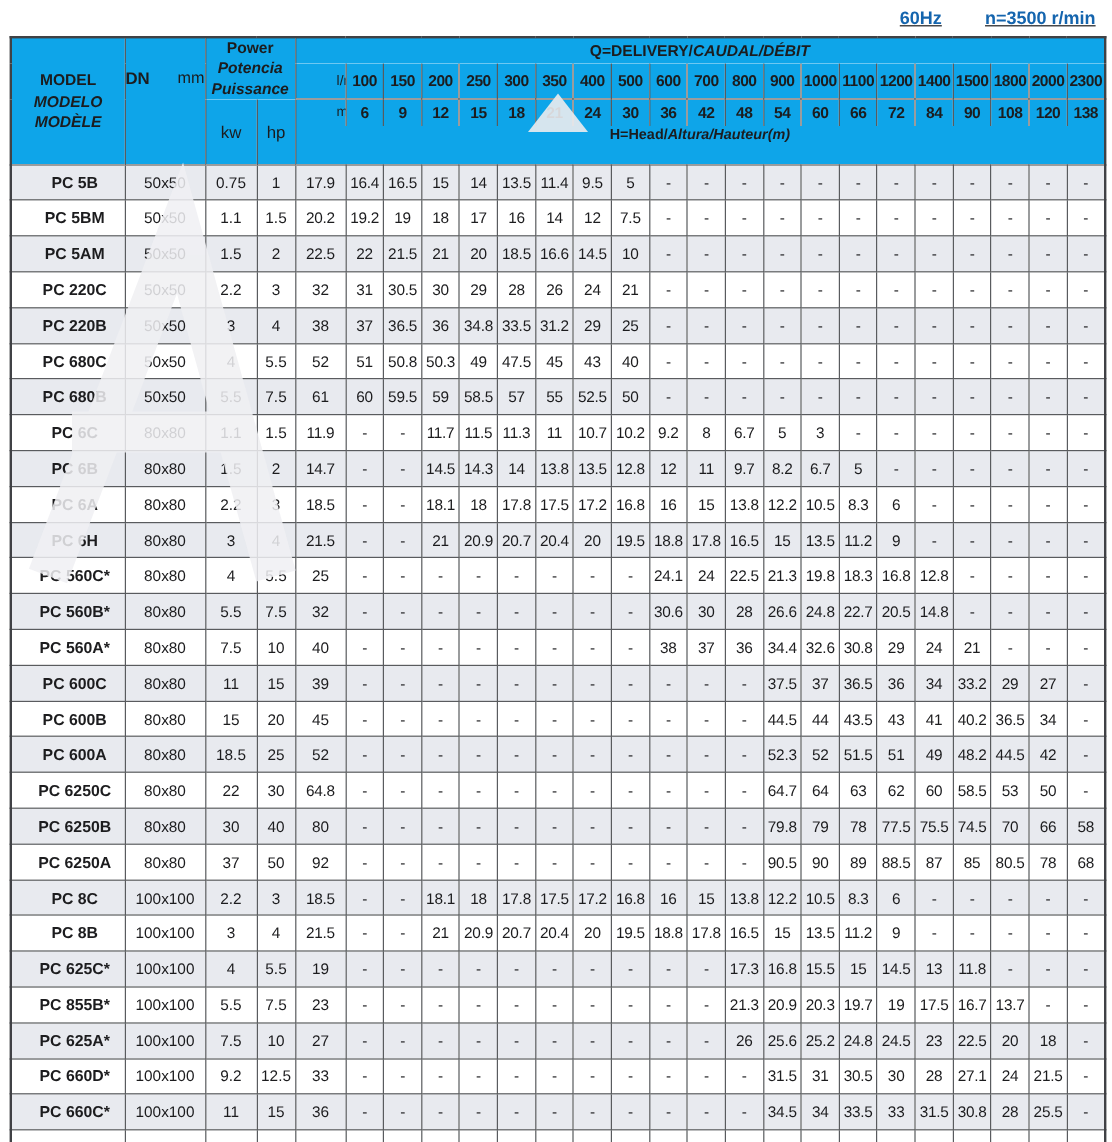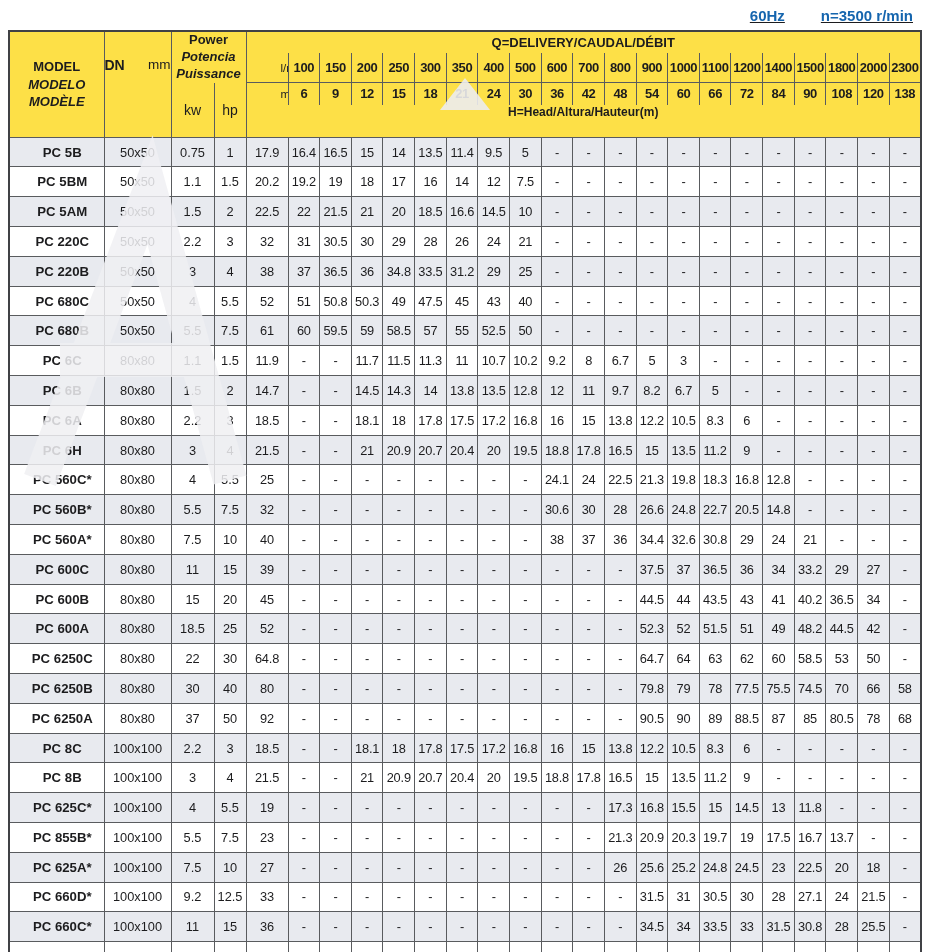--- a/index.html
+++ b/index.html
@@ -20,32 +20,32 @@
   .topbar span{color:var(--accent);font-weight:bold;font-size:15px;}
 
   
   .wm{position:absolute;left:0;top:0;pointer-events:none;z-index:5;}
 
   table{border-collapse:collapse;table-layout:fixed;width:912px;margin-left:8px;
     border:2px solid var(--frame);position:relative;z-index:2;}
   th,td{padding:0;text-align:center;vertical-align:middle;overflow:hidden;white-space:nowrap;}
 
   
-  thead th{font-weight:bold;background:#fde047;}
+  thead th{font-weight:bold;background:#0ea5e9;}
   .model-h{border:0;border-right:1px solid var(--grid);font-size:13px;line-height:1.35;}
   .model-h .it{font-style:italic;display:block;}
   .model-h .up{display:block;}
   .dn-h{border:0;border-right:1px solid var(--grid);font-size:14px;}
   .dn-h .stack{display:flex;flex-direction:row;justify-content:space-between;height:80px;padding:13px 0 2px;}
   .dn-h .unit{font-weight:normal;font-size:13.5px;}
   .power-h{border:0;border-right:1px solid var(--grid);font-size:13px;line-height:1.3;}
   .power-h .it{font-style:italic;display:block;}
   .kwhp{border:0;border-right:1px solid var(--grid);font-weight:normal;font-size:14px;text-align:center;}
   .q-cell{border:0;border-left:1px solid var(--grid);font-size:13px;height:20px;}
-  .q-cell .it,.h-cell .it{margin-top:20px;}
+  .q-cell .it,.h-cell .it{font-style:italic;margin-top:20px;}
   .lmin-cell,.m3h-cell{border:0;border-left:1px solid var(--grid);height:26px;padding-left:31px;}
   .lmin-cell{border-bottom:1px solid var(--grid);}
   .lmin-cell .wrap,.m3h-cell .wrap{display:flex;justify-content:space-between;align-items:center;padding:0 3px;}
   .unit-lab{font-weight:normal;font-size:11.5px;}
   .zero{font-weight:bold;font-size:13px;}
   .numh{border-left:1px solid var(--grid);border-right:1px solid var(--grid);
     font-size:13px;letter-spacing:-0.4px;height:26px;}
   tr.lmin-row .numh{border-bottom:1px solid var(--grid);}
   tr.m3h-row .numh{height:22px;}
   .m3h-cell{height:22px;}

